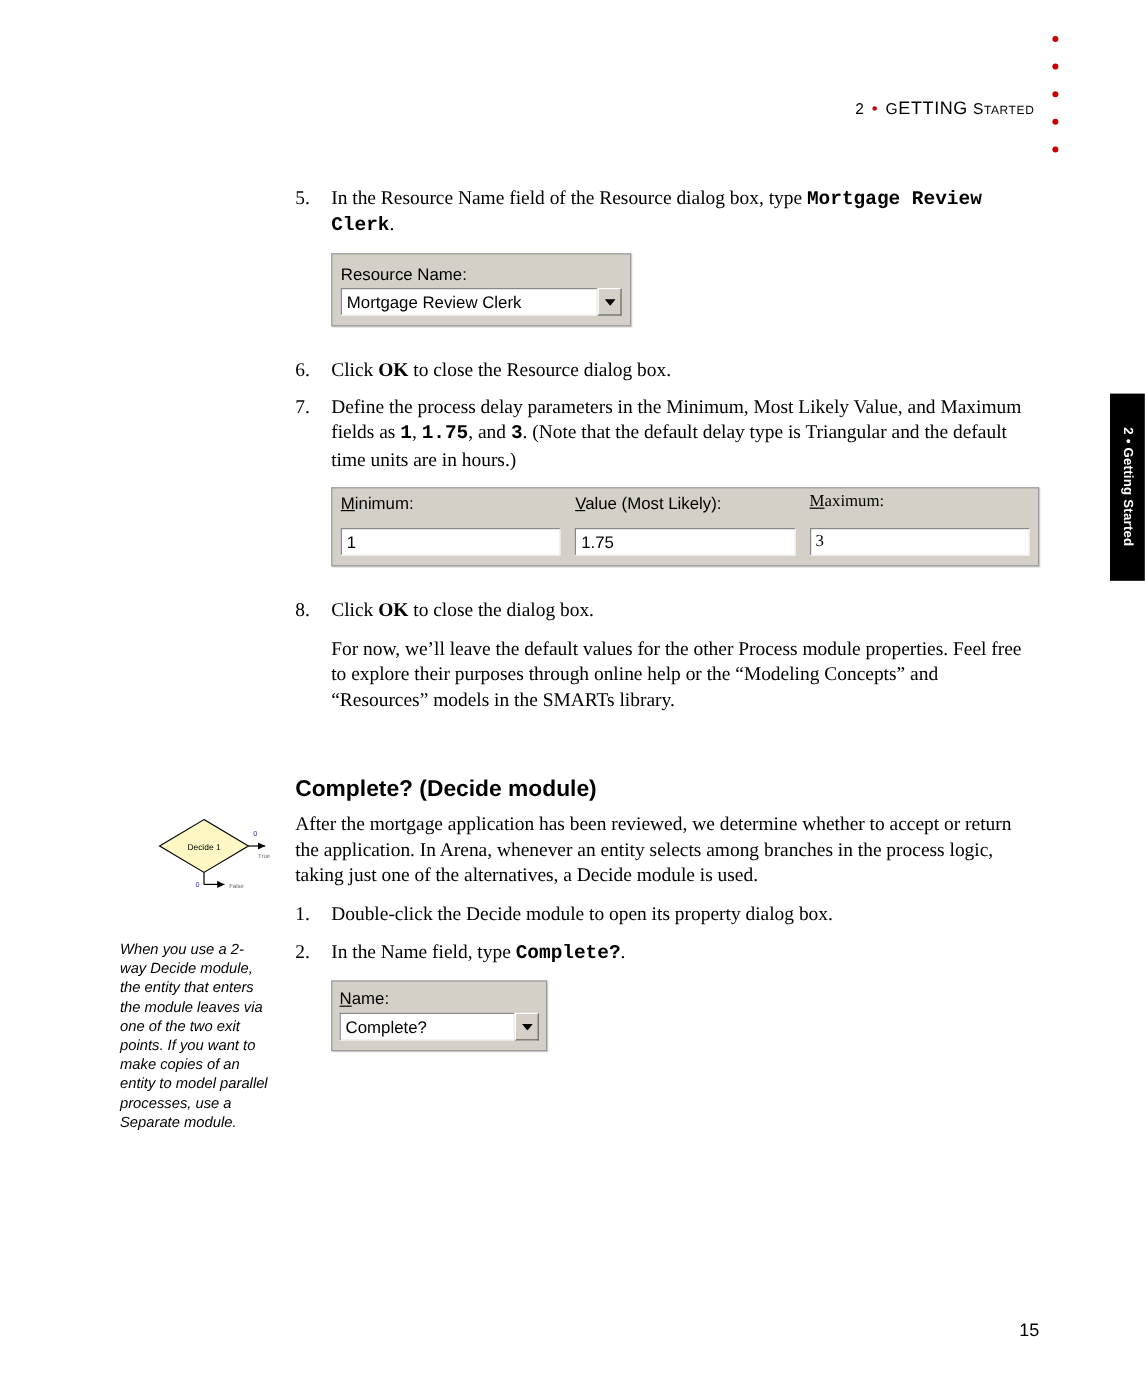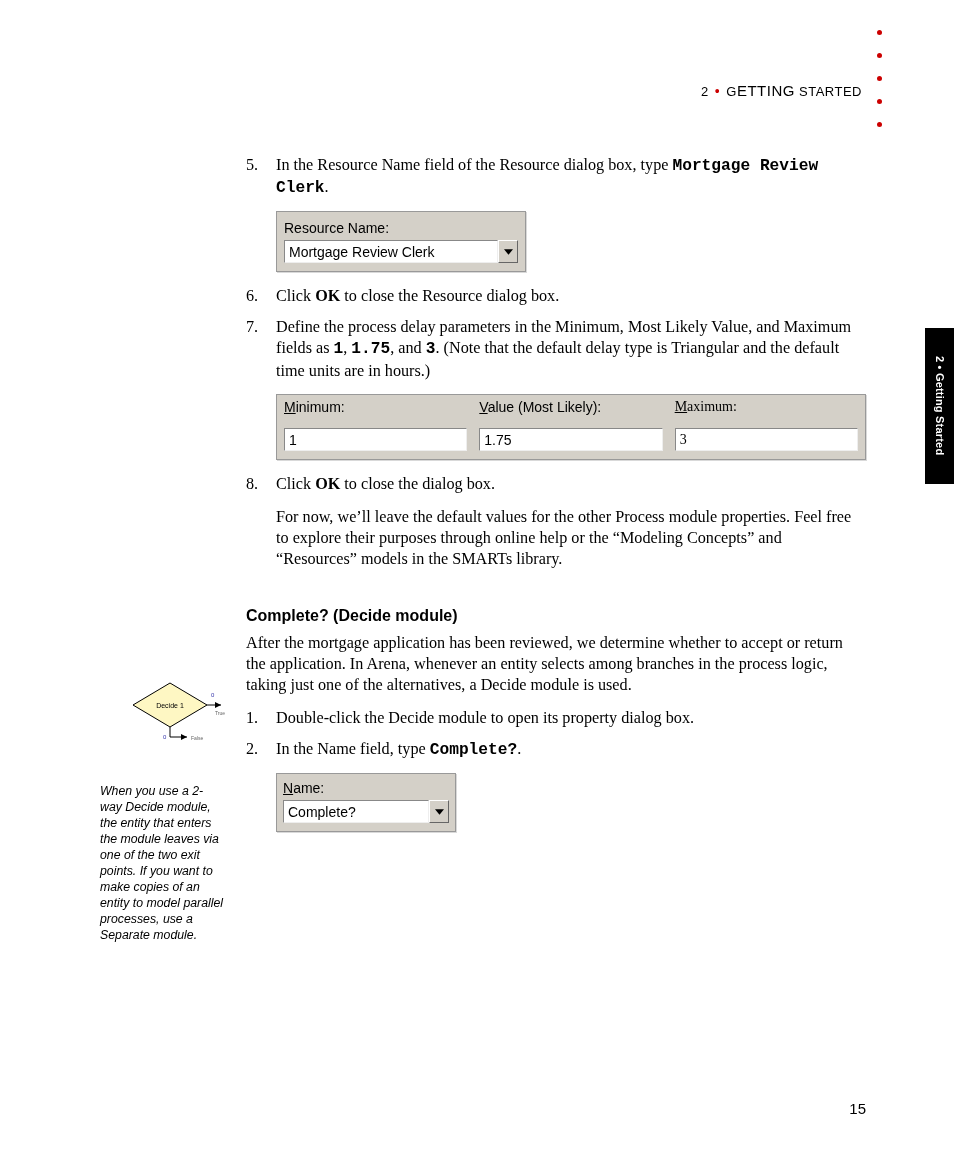--- a/index.html
+++ b/index.html
@@ -66,21 +66,21 @@
   .list-body {
     flex: 1;
   }
   .mono {
     font-family: "Courier New", Courier, monospace;
     font-weight: bold;
   }
   .bold { font-weight: bold; }
 
   .ui-box {
-    margin: 12px 0 14px 30px;
+    margin: 12px 0 26px 30px;
     font-family: Tahoma, Arial, sans-serif;
     font-size: 14px;
   }
   .ui-gray {
     background: #d4d0c8;
     border: 1px solid #999;
     box-shadow: 1px 1px 0 rgba(0,0,0,0.15);
   }
   .resource-box {
     width: 234px;
@@ -121,22 +121,22 @@
     width: 574px;
     gap: 6px;
   }
   .delay-col { flex: 1; padding-right: 6px; }
   .delay-col:last-child { padding-right: 0; font-family: Liberation Serif, serif; }
   .underline-first { text-decoration: underline; }
 
   .section-heading {
     font-family: Arial, Helvetica, sans-serif;
     font-weight: bold;
-    font-size: 16px;
-    margin-top: 24px;
+    font-size: 19px;
+    margin-top: 40px;
     margin-bottom: 6px;
   }
   .para { margin-bottom: 12px; }
 
   .sidebar-note {
     position: absolute;
     left: 100px;
     top: 784px;
     width: 125px;
     font-family: Arial, Helvetica, sans-serif;
@@ -198,21 +198,21 @@
       <div class="d"></div>
       <div class="d"></div>
       <div class="d"></div>
   </div>
 
   <div class="header">
     <span>2</span>
     <span class="bullet">•</span>
     <span>G</span><span style="font-size:15px">ETTING</span>
     <span> </span>
-    <span>S</span><span style="font-size:13px">TARTED</span>
+    <span>S</span><span style="font-size:10px">TARTED</span>
   </div>
 
   <div class="side-tab">
     <span class="txt">2 • Getting Started</span>
   </div>
 
   <div class="content">
 
     <div class="list-item">
       <div class="list-num">5.</div>

